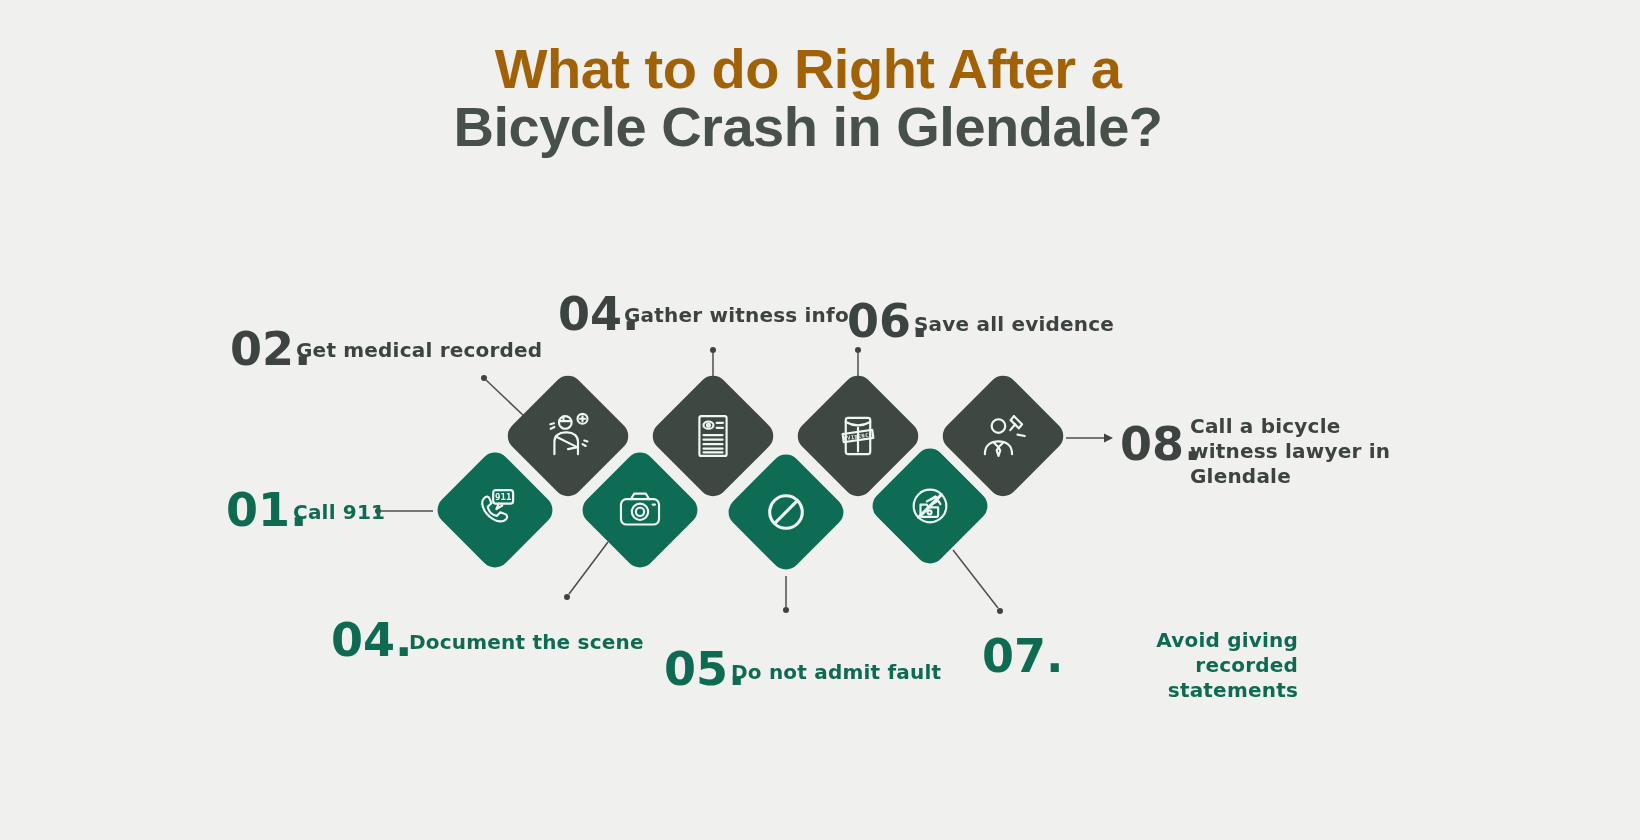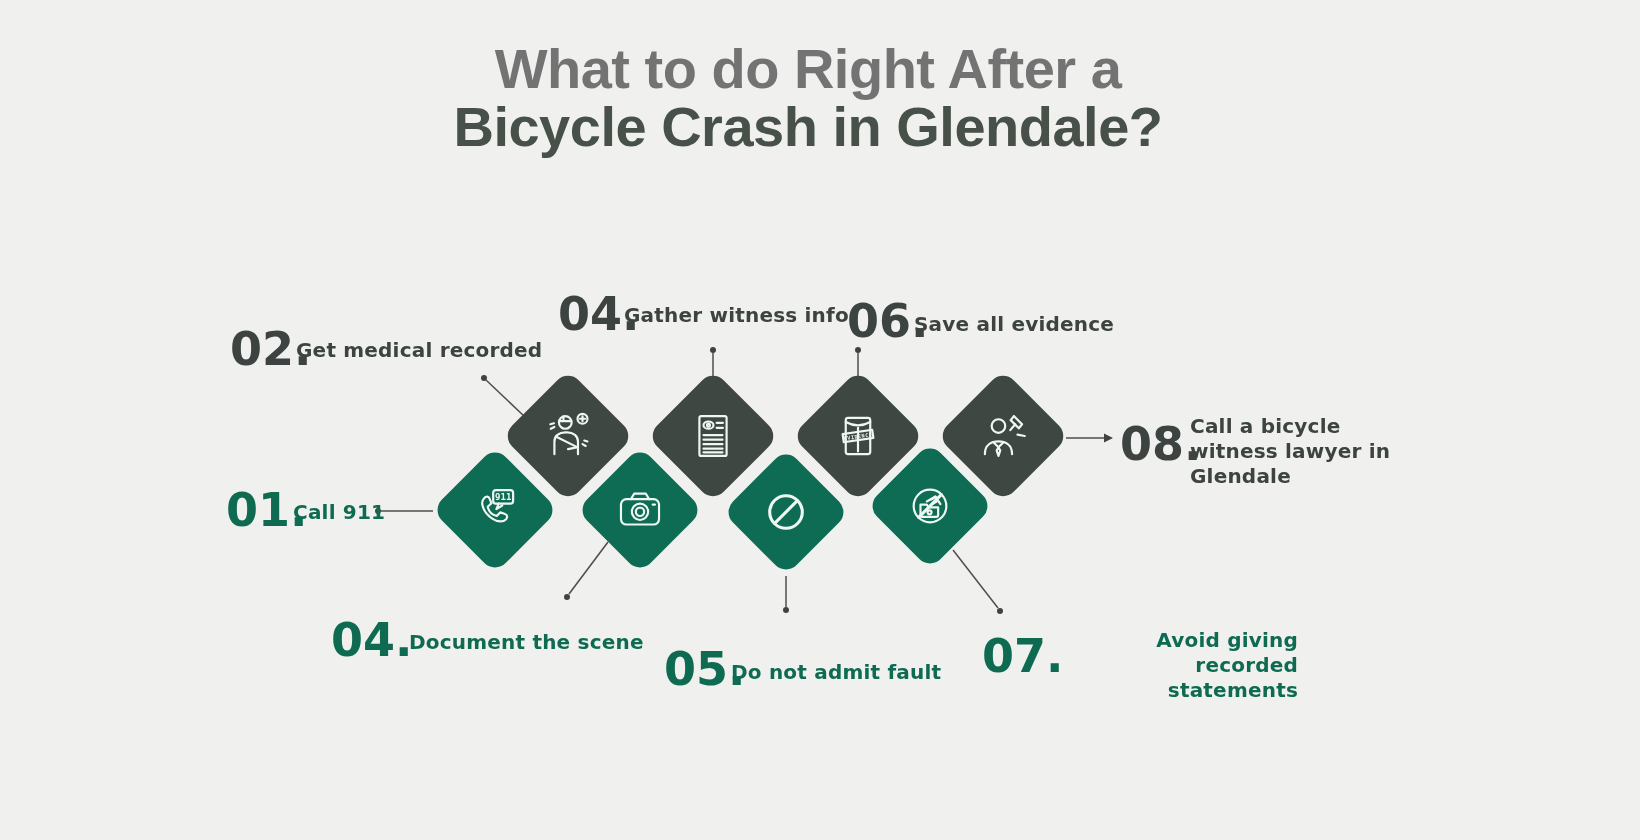--- a/index.html
+++ b/index.html
@@ -6,21 +6,21 @@
   .canvas{
     position:relative;width:1640px;height:840px;overflow:hidden;
     background:#f0f1ef;font-family:"DejaVu Sans","Liberation Sans",sans-serif;
   }
   
   .title{
     position:absolute;top:40px;left:0;width:1616px;text-align:center;
     font-family:"Liberation Sans",sans-serif;font-weight:700;
     font-size:56px;line-height:58px;letter-spacing:-0.5px;
   }
-  .title .l1{color:#737373;display:block;}
+  .title .l1{color:#a16207;display:block;}
   .title .l2{color:#475049;display:block;}
   
   .diamond{
     position:absolute;width:90px;height:90px;border-radius:15px;
     transform:rotate(45deg);display:flex;align-items:center;justify-content:center;
   }
   .diamond.dark{width:94px;height:94px;background:#3e4742;}
   .diamond.green{background:#0e6b54;}
   .diamond svg{transform:rotate(-45deg);width:58px;height:58px;display:block;}
   .icon-stroke{fill:none;stroke:#eff7f3;stroke-width:2.4;stroke-linecap:round;stroke-linejoin:round;}

